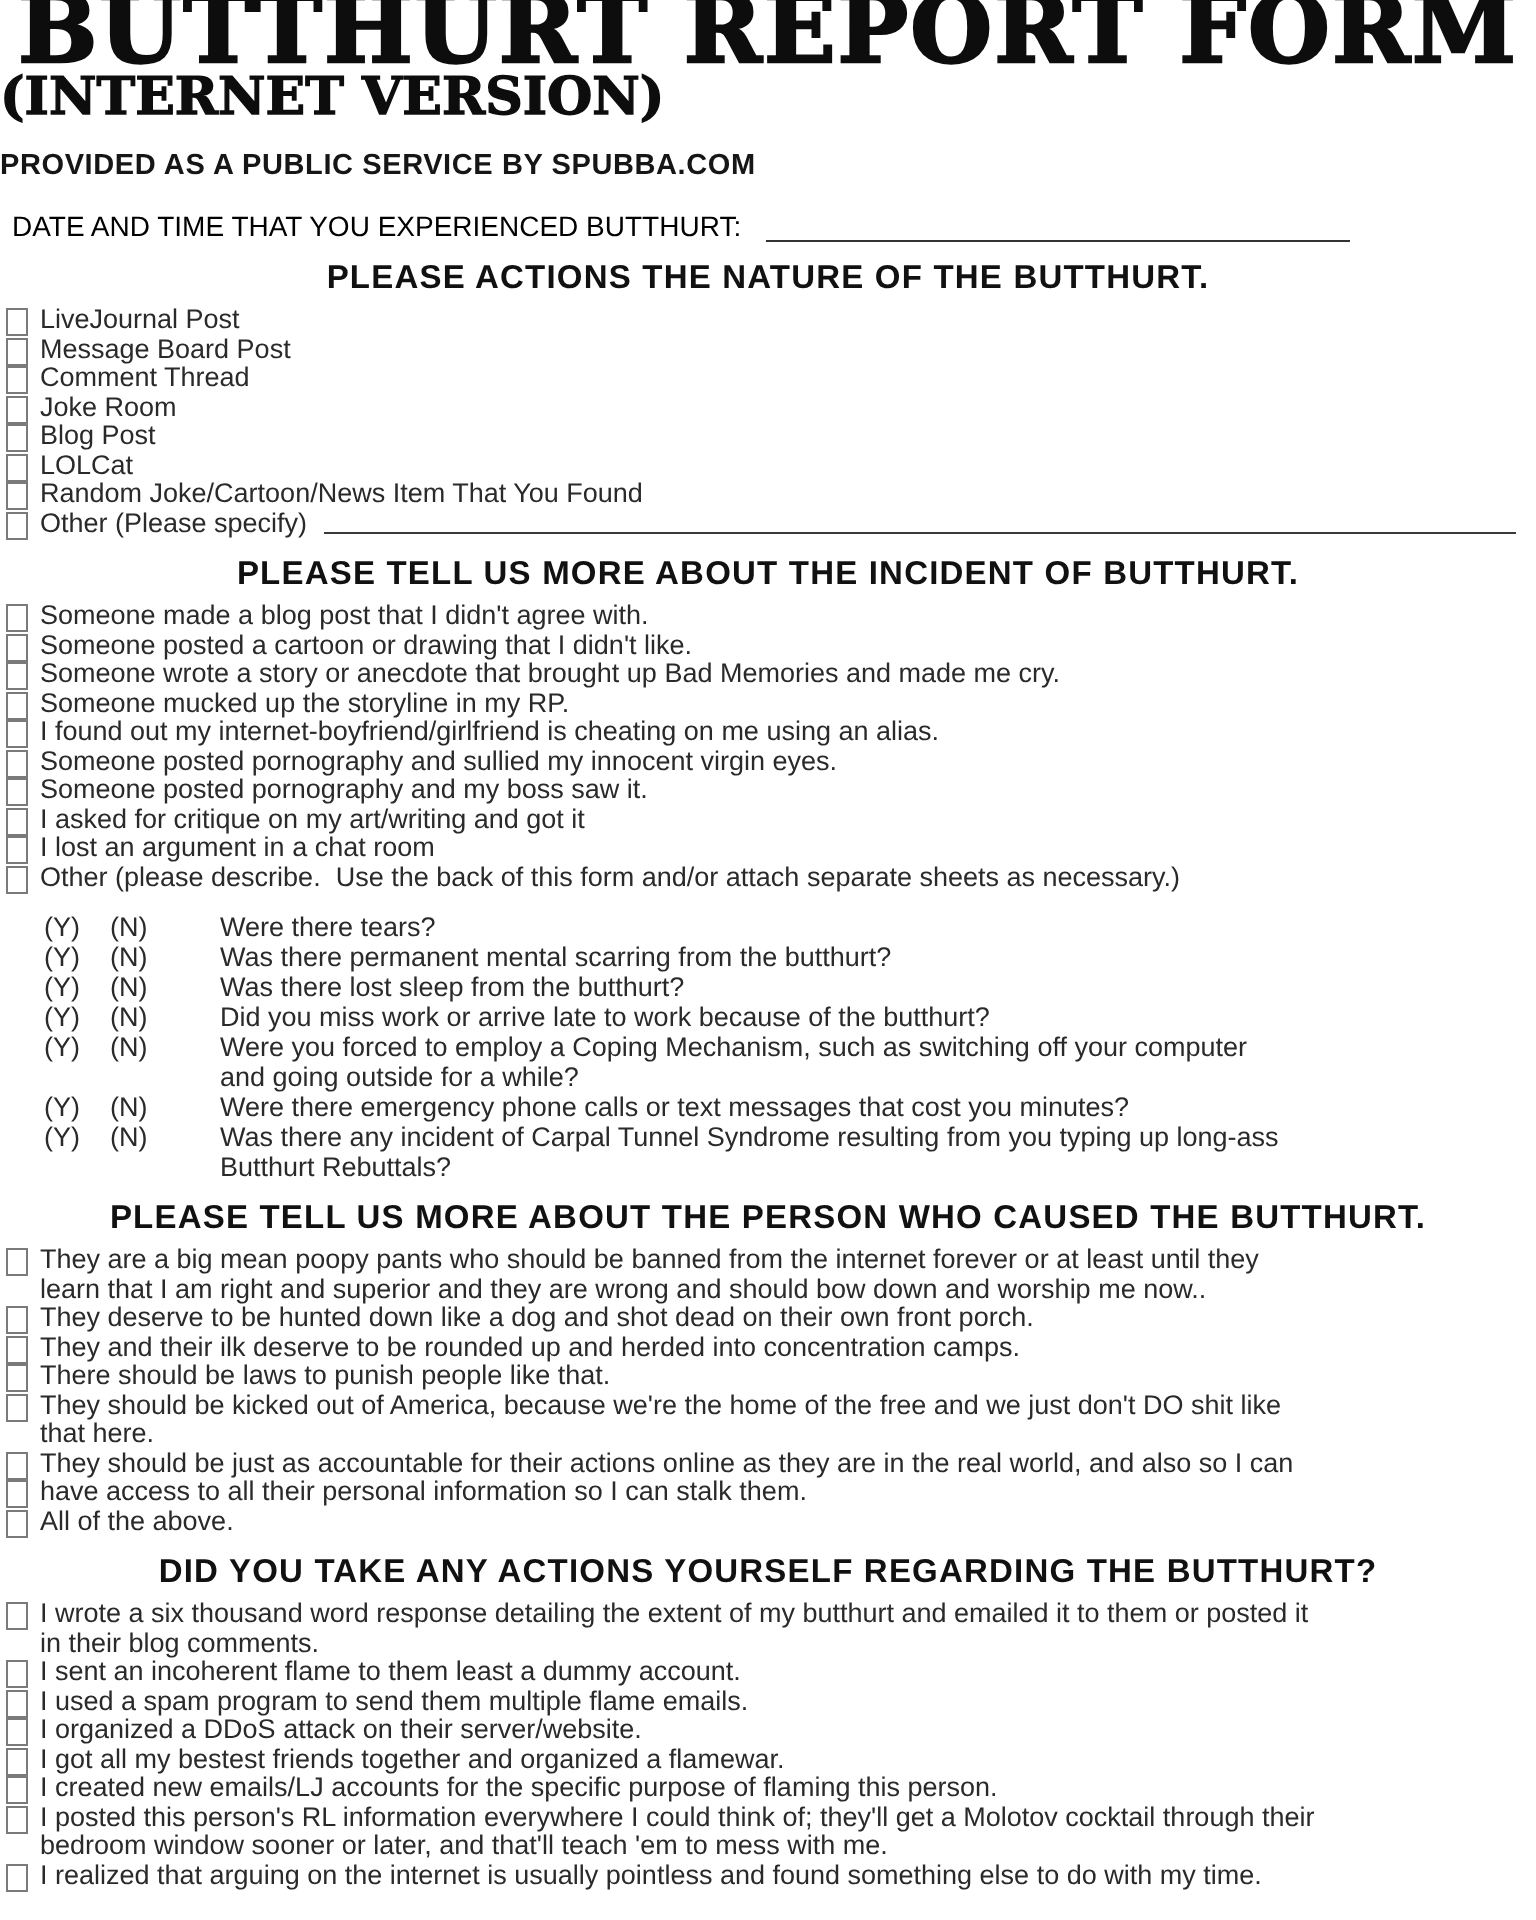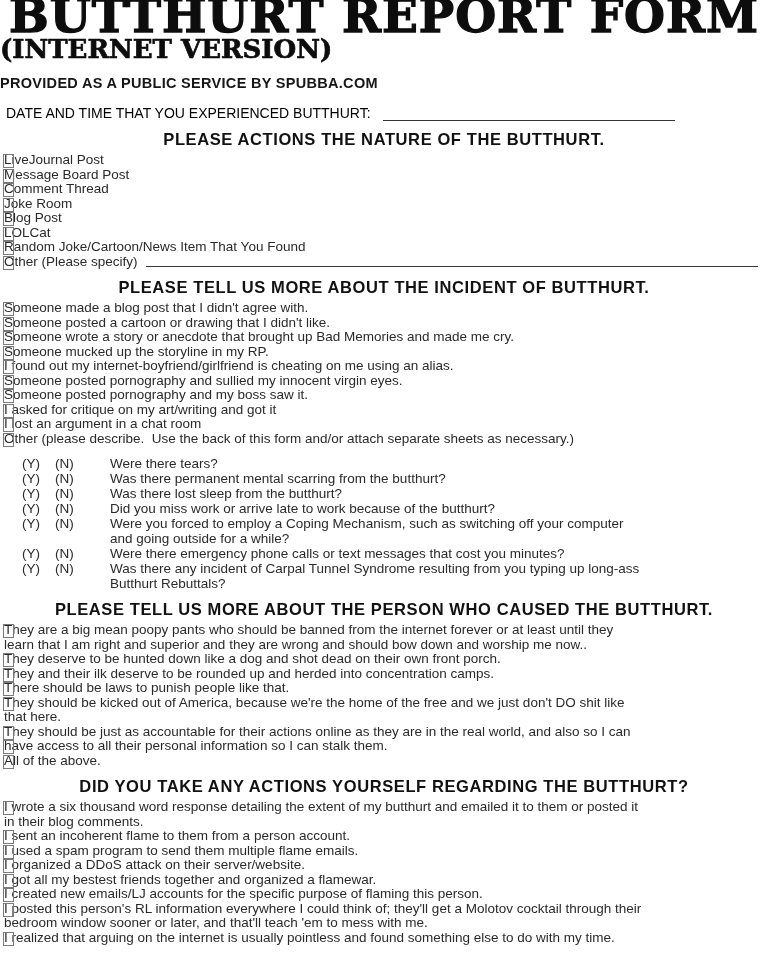--- a/index.html
+++ b/index.html
@@ -37,21 +37,21 @@
     border-bottom:1.5px solid #333; margin-left:12px;
   }
 
   .section-heading {
     text-align:center; font-weight:bold; font-size:16.5px;
     line-height:18px; letter-spacing:0.6px;
     margin:9px 0 5px; color:#111;
   }
 
   .check-item {
-    position:relative; padding:0 4px 0 4px;
+    position:relative; padding:0 4px 0 20px;
     line-height:14.5px; color:#2a2a2a;
   }
   .check-item .box {
     position:absolute; left:3px; top:1px;
     width:9px; height:12px;
     border:1px solid #7a7a7a; background:transparent;
   }
   .item-label { white-space:pre-wrap; }
   .check-item.has-line { display:flex; }
   .check-item.has-line .item-label { flex:none; }
@@ -303,21 +303,21 @@
     <div class="items">
   <div class="check-item">
     <span class="box"></span>
     <span class="item-label">I wrote a six thousand word response detailing the extent of my butthurt and emailed it to them or posted it
 in their blog comments.</span>
     
   </div>
 
   <div class="check-item">
     <span class="box"></span>
-    <span class="item-label">I sent an incoherent flame to them from a person account.</span>
+    <span class="item-label">I sent an incoherent flame to them least a dummy account.</span>
     
   </div>
 
   <div class="check-item">
     <span class="box"></span>
     <span class="item-label">I used a spam program to send them multiple flame emails.</span>
     
   </div>
 
   <div class="check-item">

